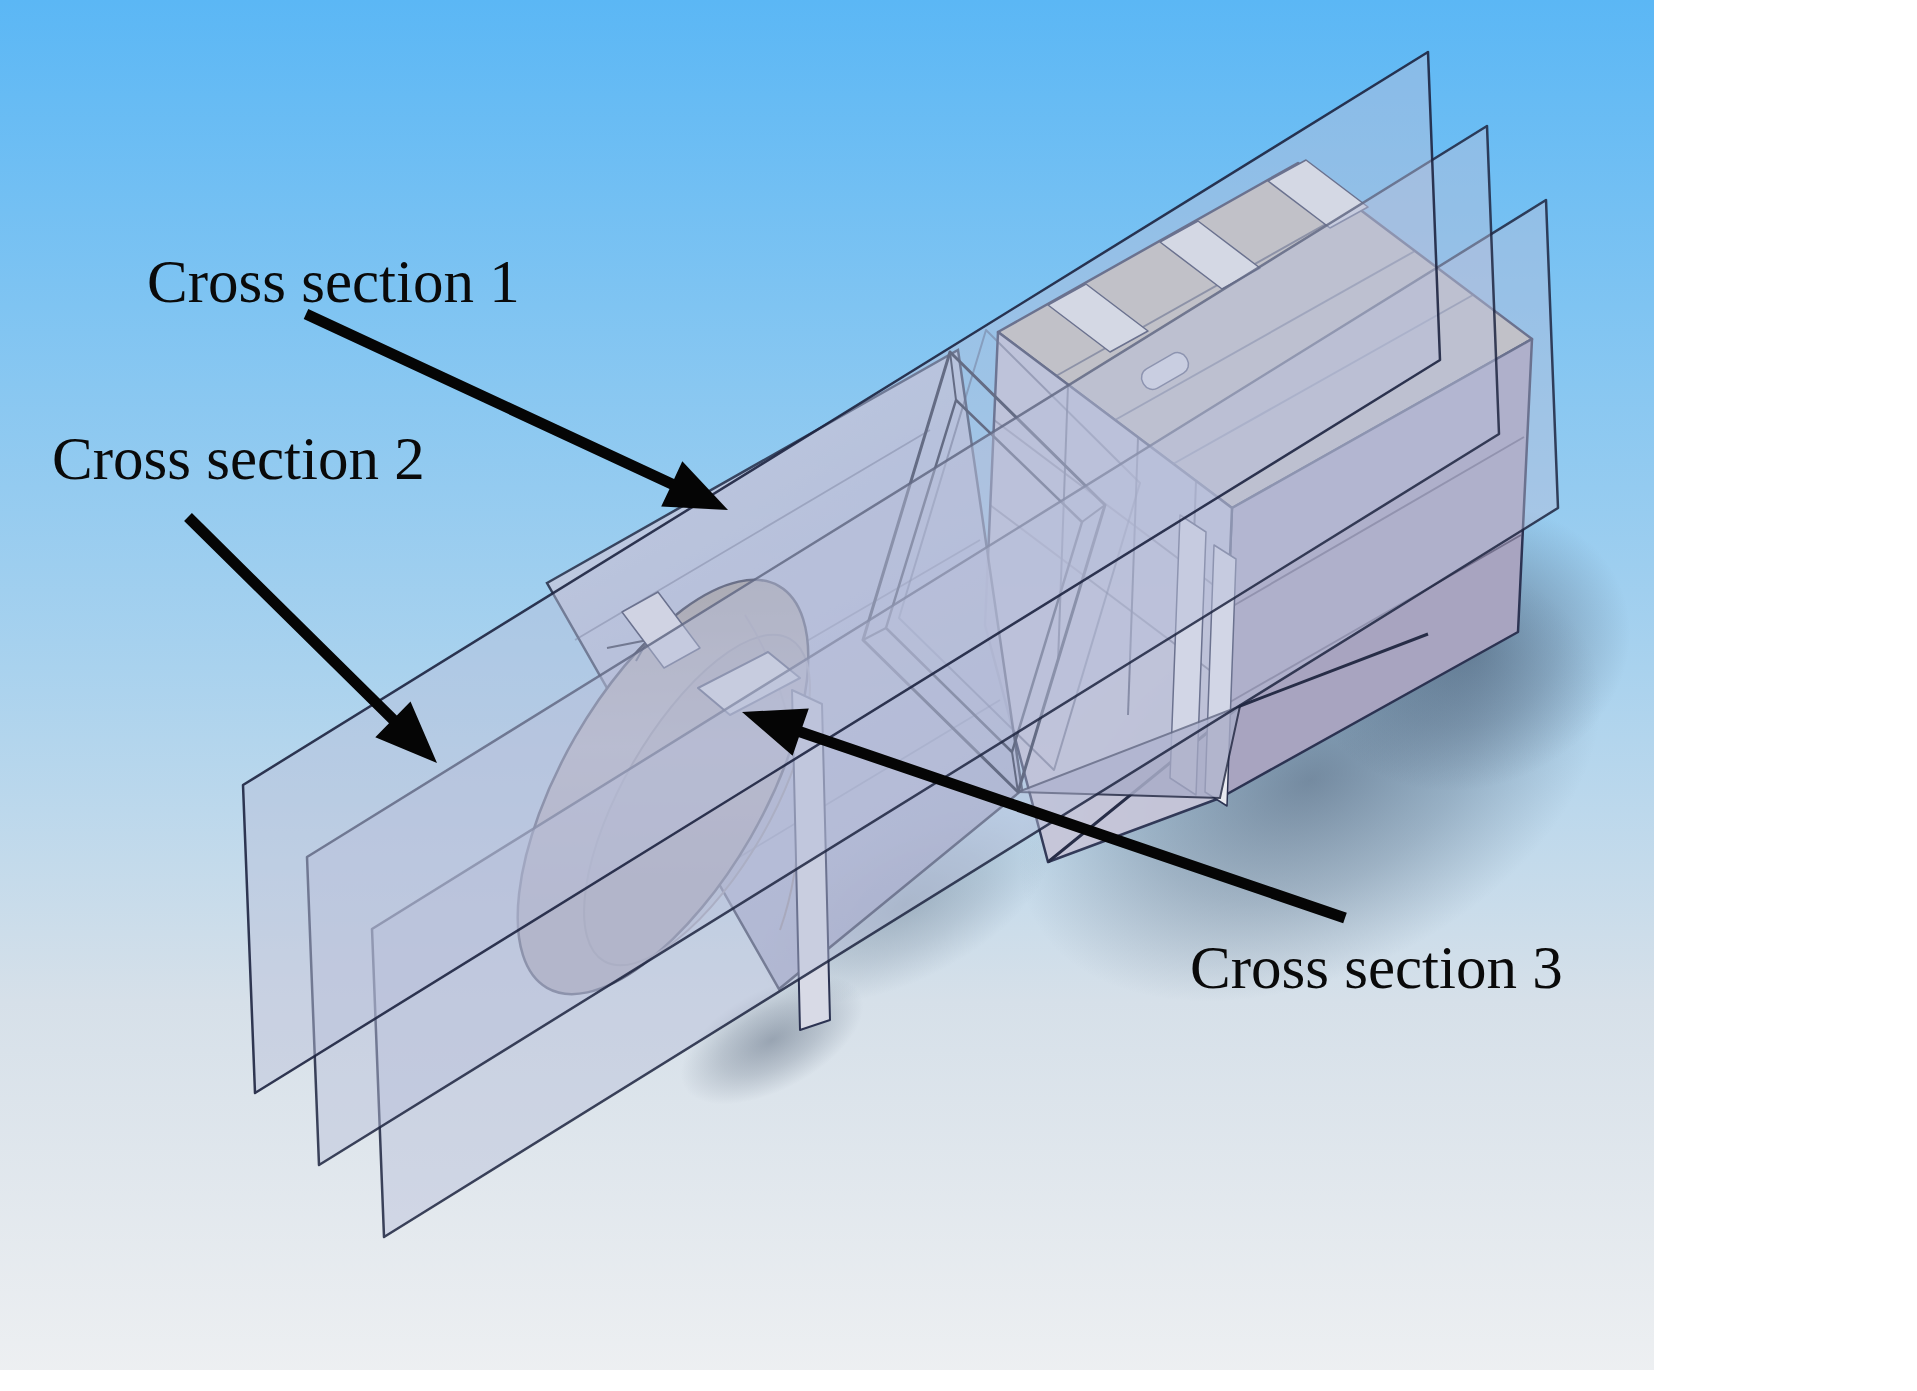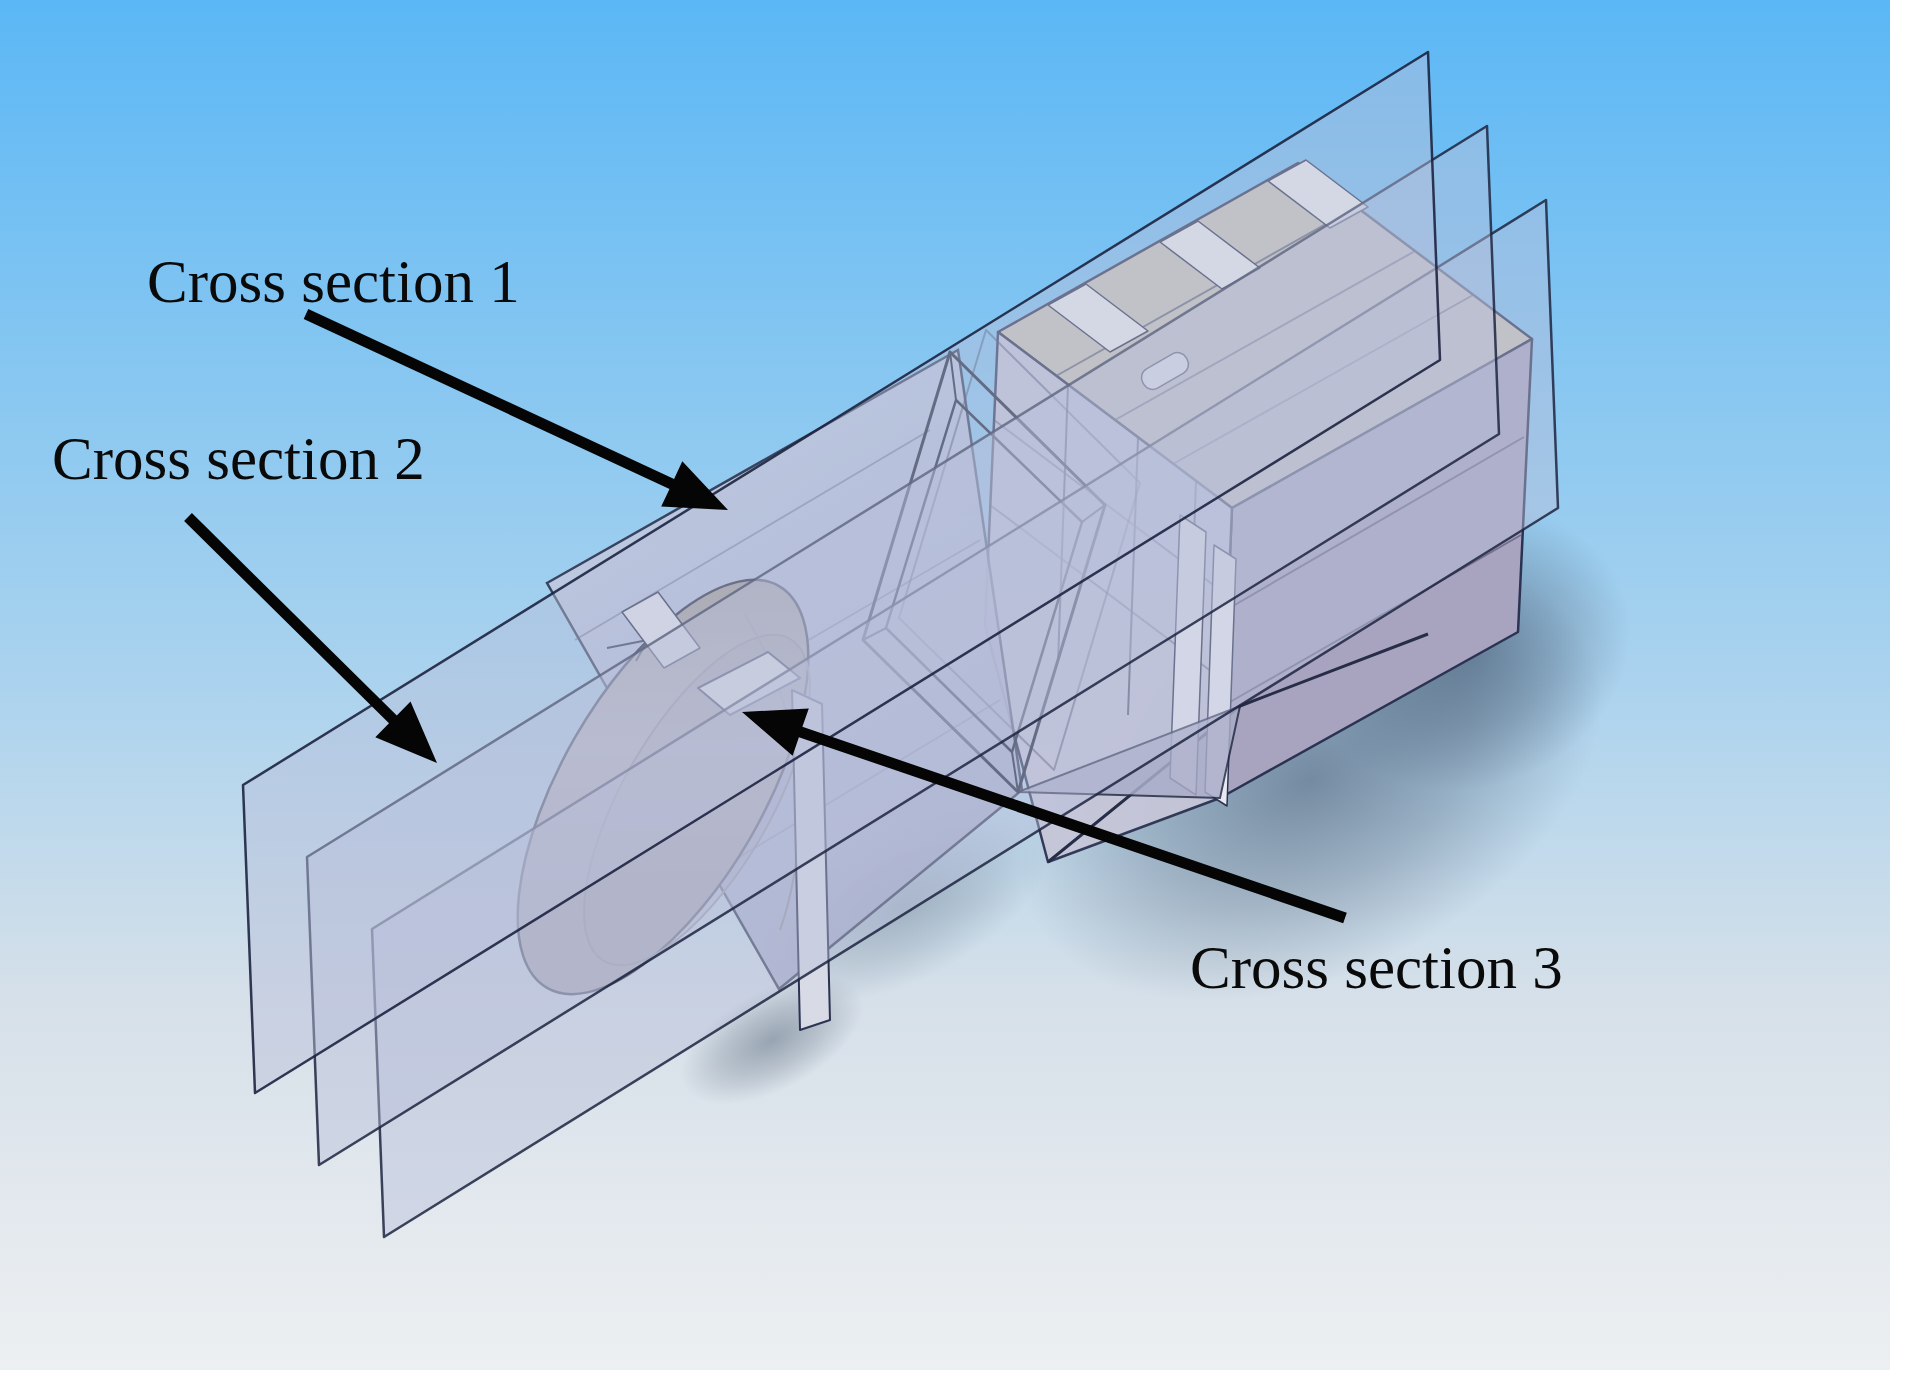--- a/index.html
+++ b/index.html
@@ -1,16 +1,16 @@
 <!DOCTYPE html>
 <html><head>
 <meta charset="utf-8">
 <style>
   html,body{margin:0;padding:0;background:#fff;}
-  .stage{position:relative;width:1917px;height:1391px;overflow:hidden;background:#fff;}
+  .stage{position:relative;width:1654px;height:1391px;overflow:hidden;background:#fff;}
   svg{display:block;}
   text.cs-label{font-family:"Liberation Serif","DejaVu Serif",serif;font-size:61px;}
 </style>
 </head>
 <body>
 
 <div class="stage">
 <svg width="1917" height="1391" viewBox="0 0 1917 1391">
   <defs>
     <linearGradient id="skyGrad" x1="0" y1="0" x2="0" y2="1">

